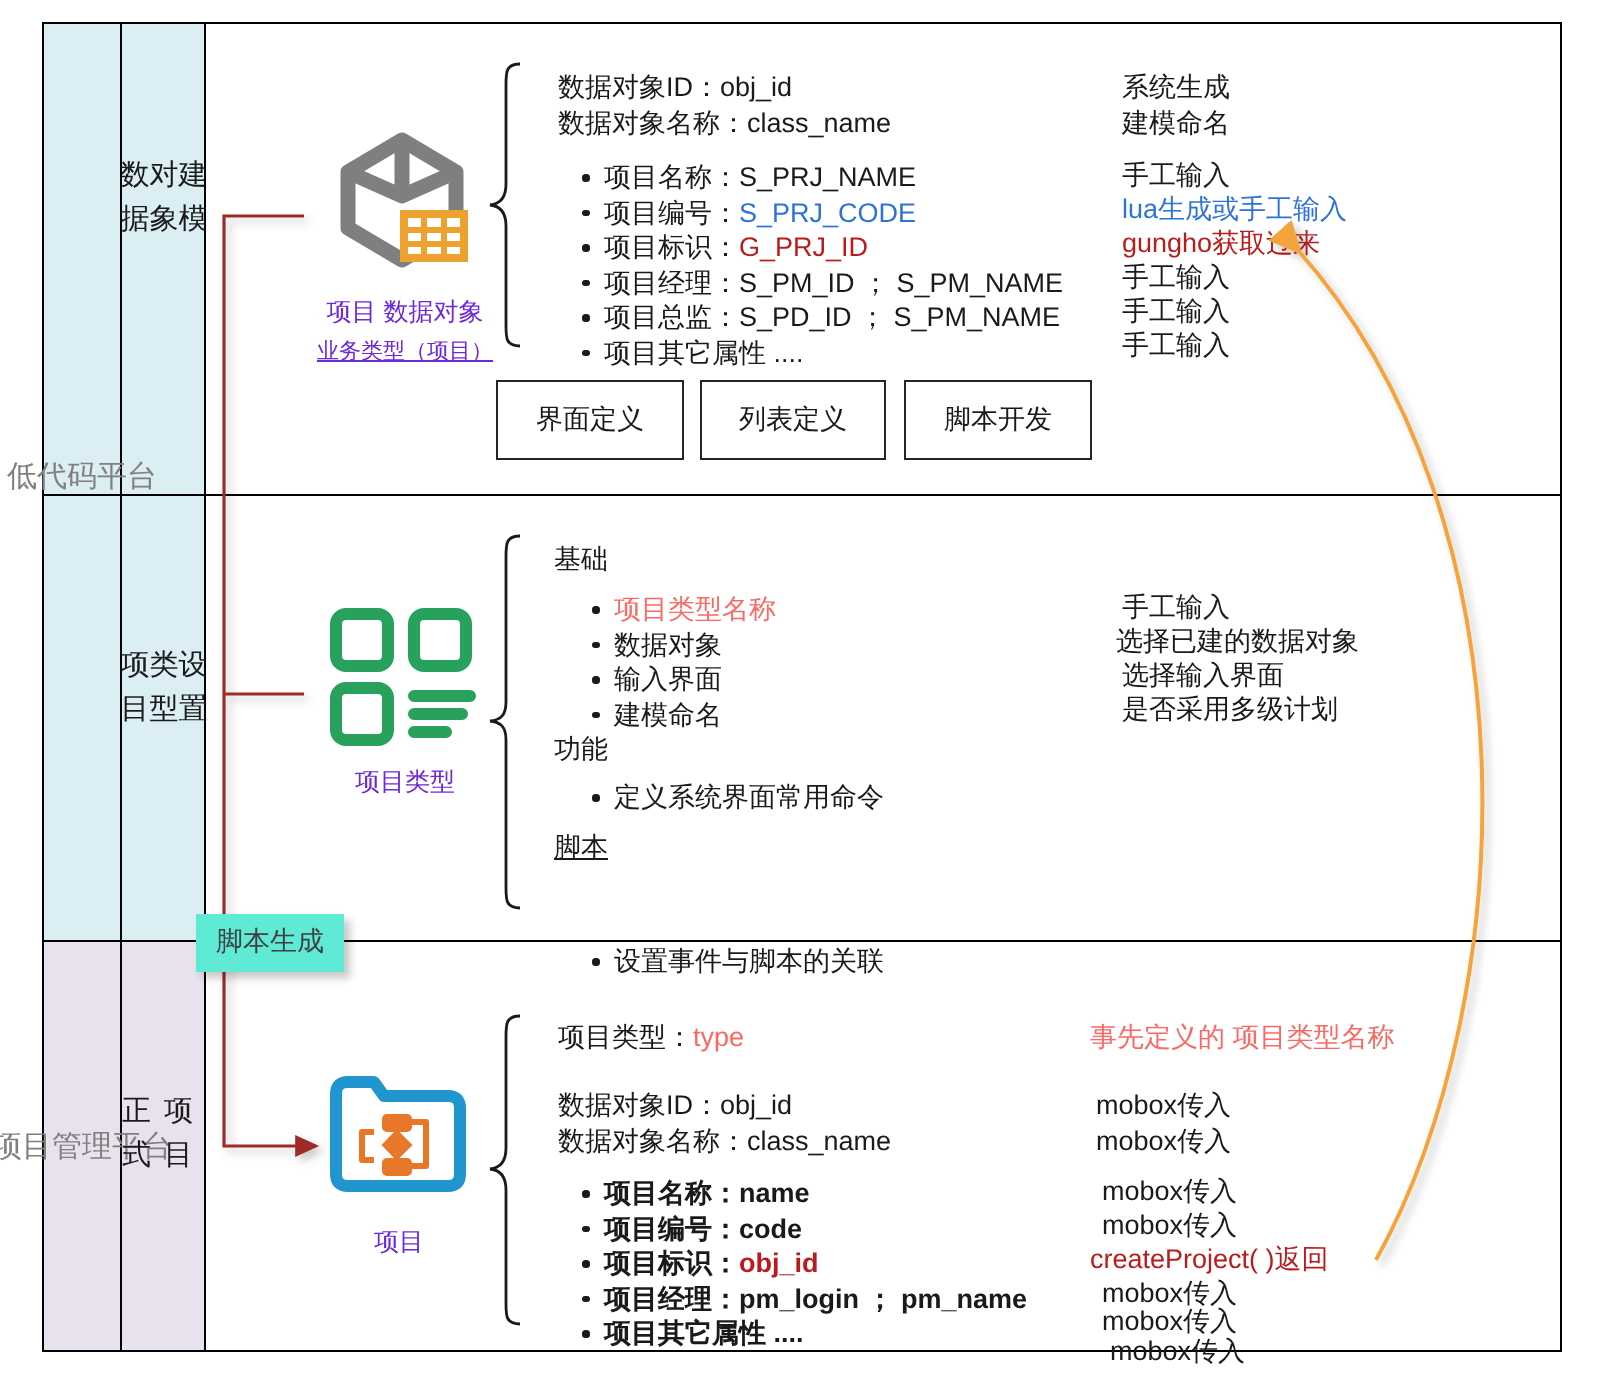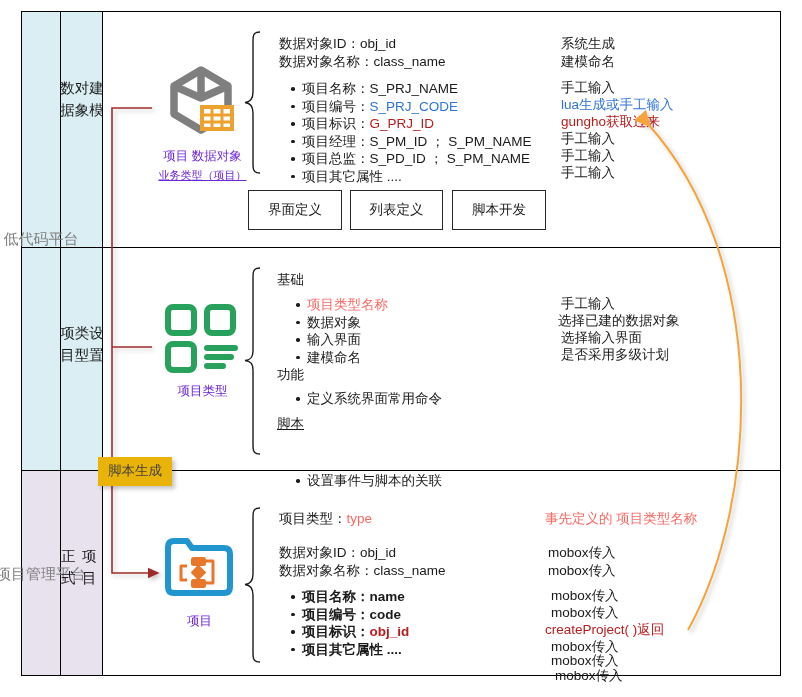--- a/index.html
+++ b/index.html
@@ -43,21 +43,21 @@
 
   
   .obox{position:absolute;border:1px solid #262626;box-sizing:border-box;background:#fff;
         display:flex;align-items:center;justify-content:center;font-size:13.5px;color:#1a1a1a;}
 
   
   .icon{position:absolute;}
   .icap{position:absolute;text-align:center;white-space:nowrap;font-size:12.5px;color:#6d28d9;}
 
   
-  .callout{position:absolute;background:#eab308;color:#404040;font-size:13.5px;
+  .callout{position:absolute;background:#5eead4;color:#404040;font-size:13.5px;
            padding:5px 10px 6px 10px;box-shadow:3px 3px 4px rgba(0,0,0,.22);white-space:nowrap;}
 
   svg.overlay{position:absolute;left:0;top:0;width:802px;height:697px;pointer-events:none;}
 </style>
 </head>
 <body>
 
 <div id="page">
 
   <div class="band band-lowcode"></div>
@@ -215,20 +215,21 @@
 
   <div class="txt" style="left:279px;top:545px;">数据对象ID：obj_id</div>
   <div class="txt" style="left:279px;top:563px;">数据对象名称：class_name</div>
   <div class="txt" style="left:548px;top:545px;">mobox传入</div>
   <div class="txt" style="left:548px;top:563px;">mobox传入</div>
 
   <ul class="bl" style="left:285px;top:588px;font-weight:bold;">
     <li><span>项目名称：</span><span>name</span></li>
     <li><span>项目编号：</span><span>code</span></li>
     <li><span>项目标识：</span><span class="orange">obj_id</span></li>
+    <li><span>项目经理：</span><span>pm_login ； pm_name</span></li>
     <li><span>项目其它属性 ....</span></li>
   </ul>
 
   <div class="txt" style="left:551px;top:588px;">mobox传入</div>
   <div class="txt" style="left:551px;top:605px;">mobox传入</div>
   <div class="txt orange" style="left:545px;top:622px;">createProject( )返回</div>
   <div class="txt" style="left:551px;top:639px;">mobox传入</div>
   <div class="txt" style="left:551px;top:653px;">mobox传入</div>
   <div class="txt" style="left:555px;top:668px;">mobox传入</div>
 

